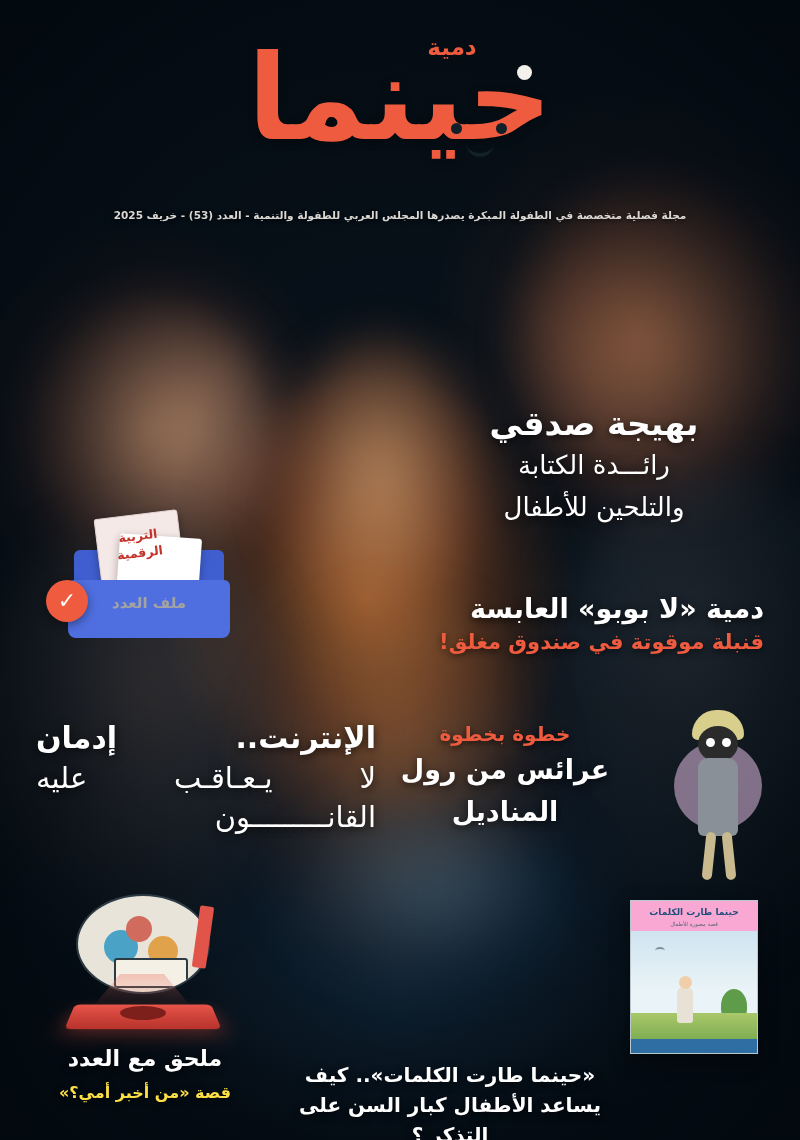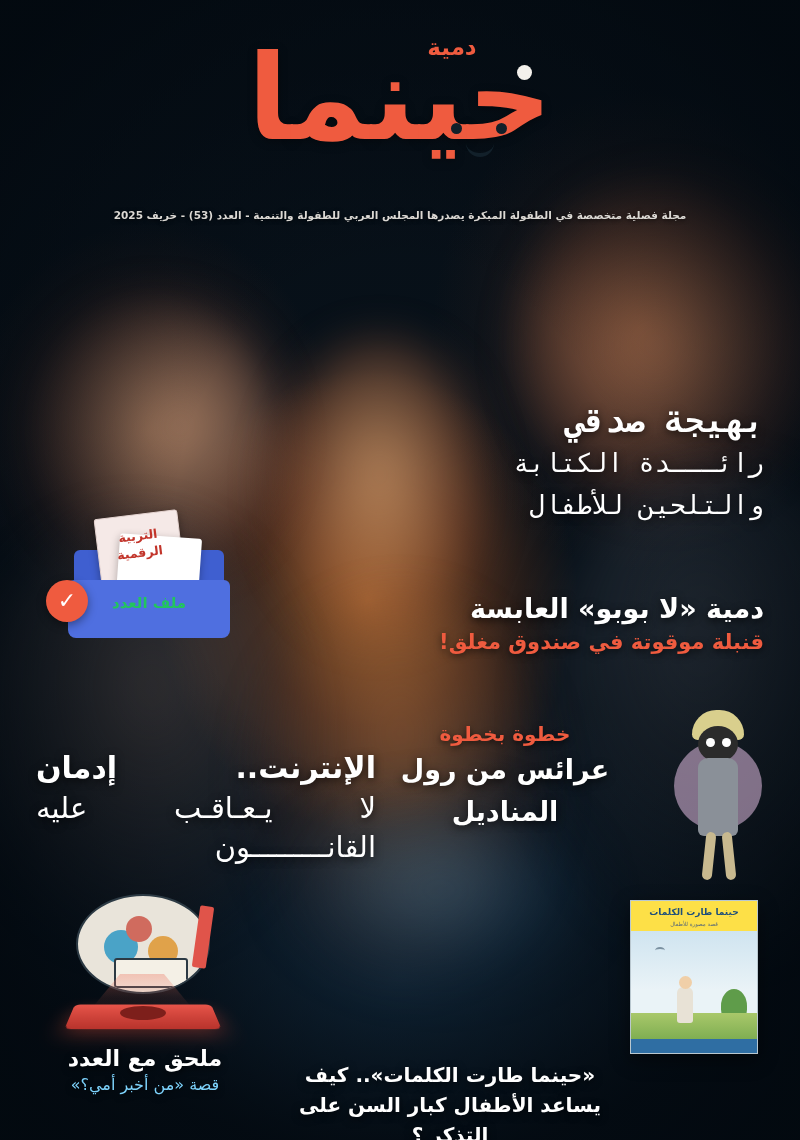--- a/index.html
+++ b/index.html
@@ -146,23 +146,22 @@
     font-weight: bold;
     margin-top: 20px;
     text-shadow: 0 1px 4px rgba(0,0,0,0.6);
   }
 
   
   .hl-person {
     position: absolute;
     right: 36px;
     top: 405px;
-    text-align: right;
+    text-align: center;
     width: 340px;
-    font-family: Liberation Mono, monospace;
   }
   .hl-person .name {
     color: #ffffff;
     font-size: 33px;
     font-weight: bold;
     line-height: 1.15;
     text-shadow: 0 2px 8px rgba(0,0,0,0.65);
   }
   .hl-person .desc {
     color: #ffffff;
@@ -194,21 +193,21 @@
     font-weight: bold;
     line-height: 1.3;
     margin-top: 4px;
     text-shadow: 0 2px 7px rgba(0,0,0,0.6);
   }
 
   
   .hl-internet {
     position: absolute;
     left: 36px;
-    top: 748px;
+    top: 718px;
     width: 340px;
     text-align: justify;
     text-align-last: justify;
     direction: rtl;
   }
   .hl-internet .line1 {
     color: #ffffff;
     font-size: 30px;
     font-weight: bold;
     line-height: 1.35;
@@ -340,21 +339,21 @@
     left: 22px; top: 82px;
     width: 162px; height: 58px;
     background: #4f6fe0;
     border-radius: 6px 6px 8px 8px;
   }
   .folder-label {
     position: absolute;
     left: 22px; top: 96px;
     width: 162px;
     text-align: center;
-    color: #22c55e;
+    color: #a3a3a3;
     font-size: 15px;
     font-weight: bold;
   }
   .paper-text {
     position: absolute;
     left: 52px; top: 30px;
     width: 82px;
     transform: rotate(-7deg);
     text-align: center;
     color: #c2342a;
@@ -444,35 +443,35 @@
     width: 210px;
     text-align: center;
   }
   .supplement-text .t1 {
     color: #ffffff;
     font-size: 22px;
     font-weight: bold;
     text-shadow: 0 2px 7px rgba(0,0,0,0.7);
   }
   .supplement-text .t2 {
-    color: #7dd3fc;
+    color: #fde047;
     font-size: 16px;
-    font-weight: normal;
-    margin-top: 4px;
+    font-weight: bold;
+    margin-top: 12px;
     text-shadow: 0 2px 6px rgba(0,0,0,0.6);
   }
 
   
   .book {
     position: absolute;
     right: 42px;
     top: 900px;
     width: 126px;
     height: 152px;
-    background: #fde047;
+    background: #f9a8d4;
     border: 1px solid #b9c7cf;
     box-shadow: 0 6px 18px rgba(0,0,0,0.45);
     overflow: hidden;
   }
   .book-title {
     position: absolute;
     top: 6px; left: 0; right: 0;
     text-align: center;
     color: #1f4f7a;
     font-size: 9px;

